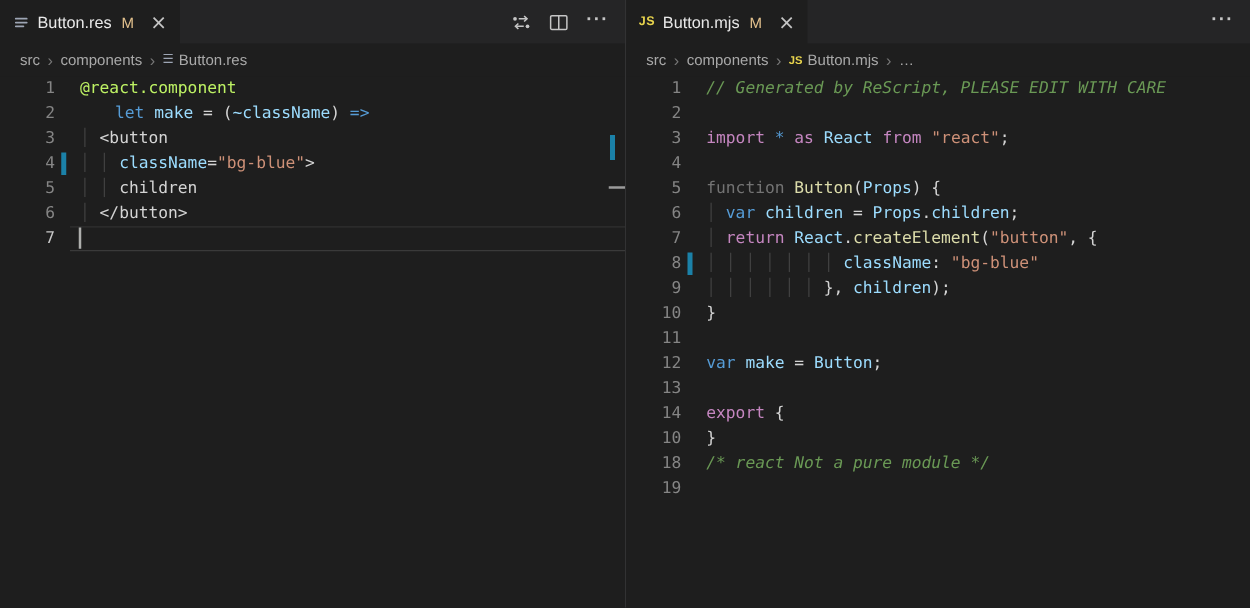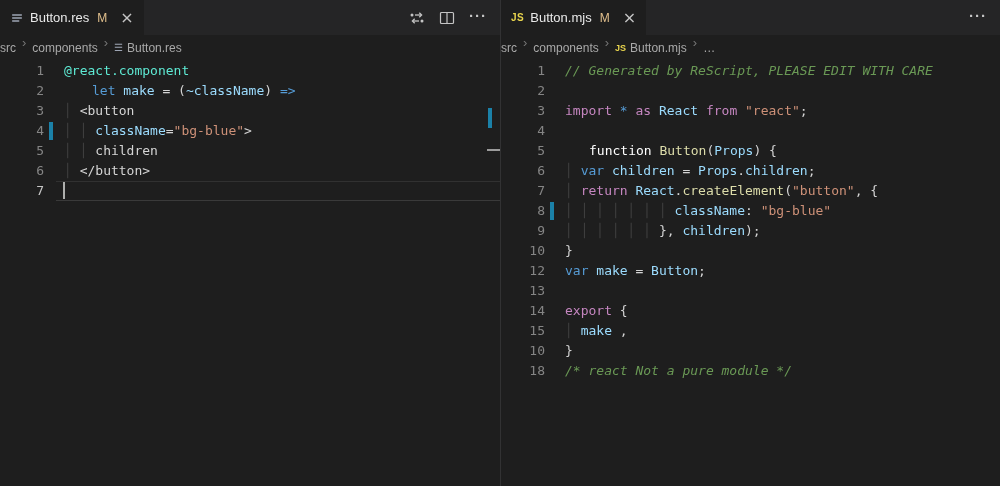--- a/index.html
+++ b/index.html
@@ -14,21 +14,21 @@
   .tlabel{font-size:13px;color:#e9e9e9;white-space:nowrap;}
   .gitm{font-size:12px;color:#E2C08D;margin-left:2px;}
   .tclose{color:#c5c5c5;font-size:16px;margin-left:7px;line-height:1;font-family:"DejaVu Sans",sans-serif;cursor:pointer;}
   .jsicon{color:#E8D44D;font-weight:700;font-size:10px;letter-spacing:.5px;}
   .ficon{display:flex;align-items:center;}
 
   .strip-actions{margin-left:auto;display:flex;align-items:center;gap:14px;padding-right:13px;}
   .action{display:flex;align-items:center;color:#c5c5c5;cursor:pointer;}
   .action.more{font-size:15px;font-weight:700;letter-spacing:1px;line-height:1;padding-bottom:4px;}
 
-  .breadcrumb{height:26px;background:#1e1e1e;display:flex;padding-left:0;font-size:12px;color:#a9a9a9;}
+  .breadcrumb{height:26px;background:#1e1e1e;display:flex;align-items:center;padding-left:16px;font-size:12px;color:#a9a9a9;}
   .crumb-item{display:inline-flex;align-items:center;gap:4px;cursor:pointer;white-space:nowrap;}
   .crumb-sep{color:#767676;margin:0 6px;font-size:13px;}
   .jsicon-sm{color:#E8D44D;font-weight:700;font-size:9px;}
   .ficon-sm{color:#9da5b4;font-size:10px;line-height:1;}
 
   .editor{position:relative;height:425px;background:#1e1e1e;font-family:"DejaVu Sans Mono","Liberation Mono",monospace;font-size:13px;line-height:20px;color:#d4d4d4;overflow:hidden;}
   .cline{display:flex;height:20px;position:relative;}
   .ln{flex:none;width:44px;text-align:right;color:#858585;user-select:none;}
   .cline.active .ln{color:#c6c6c6;}
   .modbar{position:absolute;left:49px;top:1px;width:4px;height:18px;background:#1B81A8;}
@@ -92,21 +92,21 @@
         <span class="crumb-item">
           <span class="ficon-sm">☰</span>
           <span class="crumb-label">Button.res</span>
         </span>
       </div>
     <div class="editor" id="editor-left">
       <div class="ruler-mod"></div>
       <div class="ruler-cursor"></div>
     <div class="cline">
           <span class="ln">1</span>
-          <span class="code"><span style="color: #5eead4;">@react.component</span></span>
+          <span class="code"><span style="color: #bef264;">@react.component</span></span>
         </div>
         <div class="cline">
           <span class="ln">2</span>
           <span class="code"><span style="color: rgb(86, 156, 214); margin-left: 28px;">let </span><span style="color: rgb(156, 220, 254);">make</span><span style="color: rgb(212, 212, 212);"> = (</span><span style="color: rgb(156, 220, 254);">~className</span><span style="color: rgb(212, 212, 212);">) </span><span style="color: rgb(86, 156, 214);">=&gt;</span></span>
         </div>
         <div class="cline">
           <span class="ln">3</span>
           <span class="code"><span style="color: rgb(64, 64, 64);">│ </span><span style="color: rgb(212, 212, 212);">&lt;button</span></span>
         </div>
         <div class="cline">
@@ -173,21 +173,21 @@
         <div class="cline">
           <span class="ln">3</span>
           <span class="code"><span style="color: rgb(197, 134, 192);">import </span><span style="color: rgb(86, 156, 214);">* </span><span style="color: rgb(197, 134, 192);">as </span><span style="color: rgb(156, 220, 254);">React </span><span style="color: rgb(197, 134, 192);">from </span><span style="color: rgb(206, 145, 120);">"react"</span><span style="color: rgb(212, 212, 212);">;</span></span>
         </div>
         <div class="cline">
           <span class="ln">4</span>
           <span class="code"></span>
         </div>
         <div class="cline">
           <span class="ln">5</span>
-          <span class="code"><span style="color: #ffffff; margin-left: 24px;">function </span><span style="color: rgb(220, 220, 170);">Button</span><span style="color: rgb(212, 212, 212);">(</span><span style="color: rgb(156, 220, 254);">Props</span><span style="color: rgb(212, 212, 212);">) {</span></span>
+          <span class="code"><span style="color: #737373;">function </span><span style="color: rgb(220, 220, 170);">Button</span><span style="color: rgb(212, 212, 212);">(</span><span style="color: rgb(156, 220, 254);">Props</span><span style="color: rgb(212, 212, 212);">) {</span></span>
         </div>
         <div class="cline">
           <span class="ln">6</span>
           <span class="code"><span style="color: rgb(64, 64, 64);">│ </span><span style="color: rgb(86, 156, 214);">var </span><span style="color: rgb(156, 220, 254);">children</span><span style="color: rgb(212, 212, 212);"> = </span><span style="color: rgb(156, 220, 254);">Props</span><span style="color: rgb(212, 212, 212);">.</span><span style="color: rgb(156, 220, 254);">children</span><span style="color: rgb(212, 212, 212);">;</span></span>
         </div>
         <div class="cline">
           <span class="ln">7</span>
           <span class="code"><span style="color: rgb(64, 64, 64);">│ </span><span style="color: rgb(197, 134, 192);">return </span><span style="color: rgb(156, 220, 254);">React</span><span style="color: rgb(212, 212, 212);">.</span><span style="color: rgb(220, 220, 170);">createElement</span><span style="color: rgb(212, 212, 212);">(</span><span style="color: rgb(206, 145, 120);">"button"</span><span style="color: rgb(212, 212, 212);">, {</span></span>
         </div>
         <div class="cline">
@@ -197,39 +197,43 @@
         </div>
         <div class="cline">
           <span class="ln">9</span>
           <span class="code"><span style="color: rgb(64, 64, 64);">│ │ │ │ │ │ </span><span style="color: rgb(212, 212, 212);">}, </span><span style="color: rgb(156, 220, 254);">children</span><span style="color: rgb(212, 212, 212);">);</span></span>
         </div>
         <div class="cline">
           <span class="ln">10</span>
           <span class="code"><span style="color: rgb(212, 212, 212);">}</span></span>
         </div>
         <div class="cline">
+          <span class="ln">11</span>
+          <span class="code"></span>
+        </div>
+        <div class="cline">
           <span class="ln">12</span>
           <span class="code"><span style="color: rgb(86, 156, 214);">var </span><span style="color: rgb(156, 220, 254);">make</span><span style="color: rgb(212, 212, 212);"> = </span><span style="color: rgb(156, 220, 254);">Button</span><span style="color: rgb(212, 212, 212);">;</span></span>
         </div>
         <div class="cline">
           <span class="ln">13</span>
           <span class="code"></span>
         </div>
         <div class="cline">
           <span class="ln">14</span>
           <span class="code"><span style="color: rgb(197, 134, 192); text-align: center;">export </span><span style="color: rgb(212, 212, 212);">{</span></span>
         </div>
         <div class="cline">
-          <span class="ln">15</span>
-          <span class="code"><span style="color: rgb(64, 64, 64);">│ </span><span style="color: rgb(156, 220, 254);">make </span><span style="color: rgb(212, 212, 212);">,</span></span>
-        </div>
-        <div class="cline">
           <span class="ln">10</span>
           <span class="code"><span style="color: rgb(212, 212, 212);">}</span></span>
         </div>
         <div class="cline">
           <span class="ln">18</span>
           <span class="code"><span style="color: rgb(106, 153, 85); font-style: italic;">/* react Not a pure module */</span></span>
         </div>
+        <div class="cline">
+          <span class="ln">19</span>
+          <span class="code"></span>
+        </div>
       </div>
   </div>
 
 </div>
 
 </body></html>

